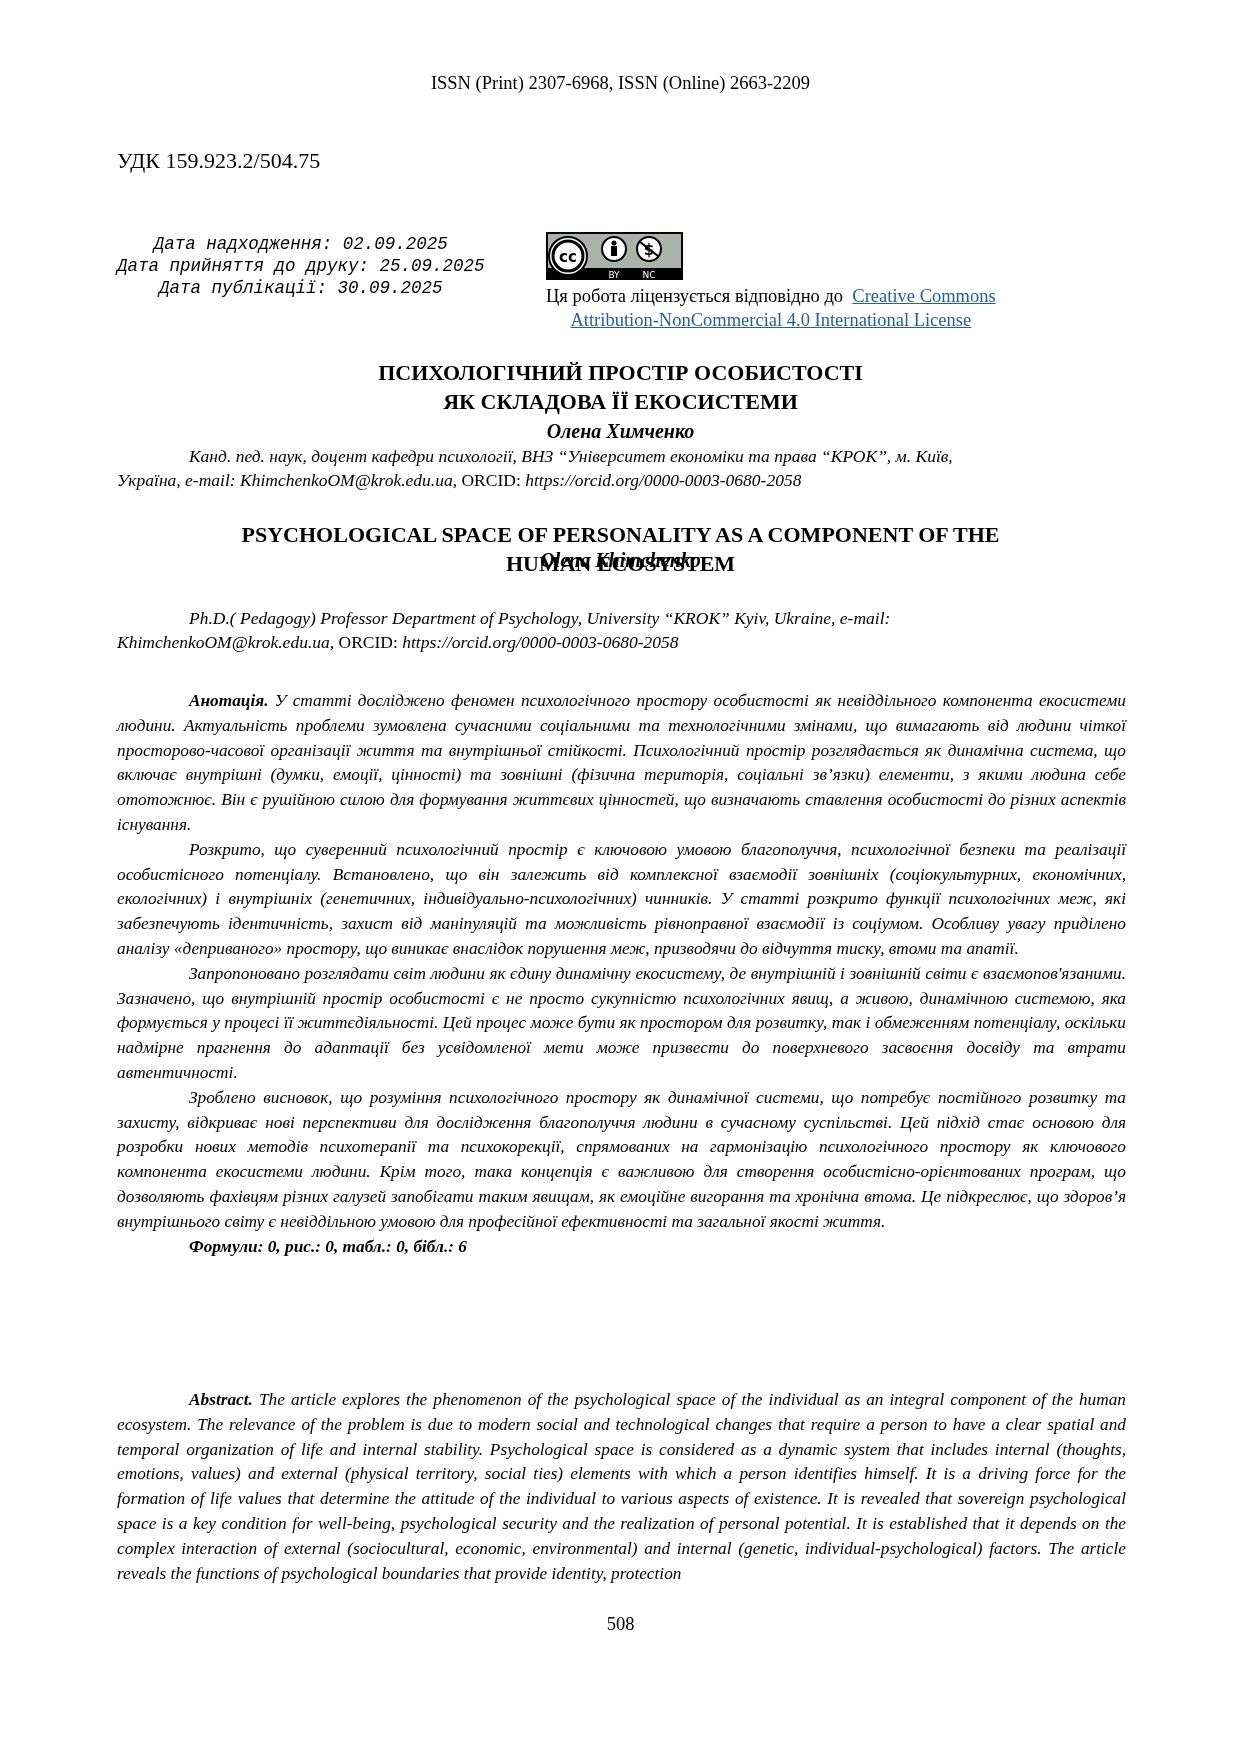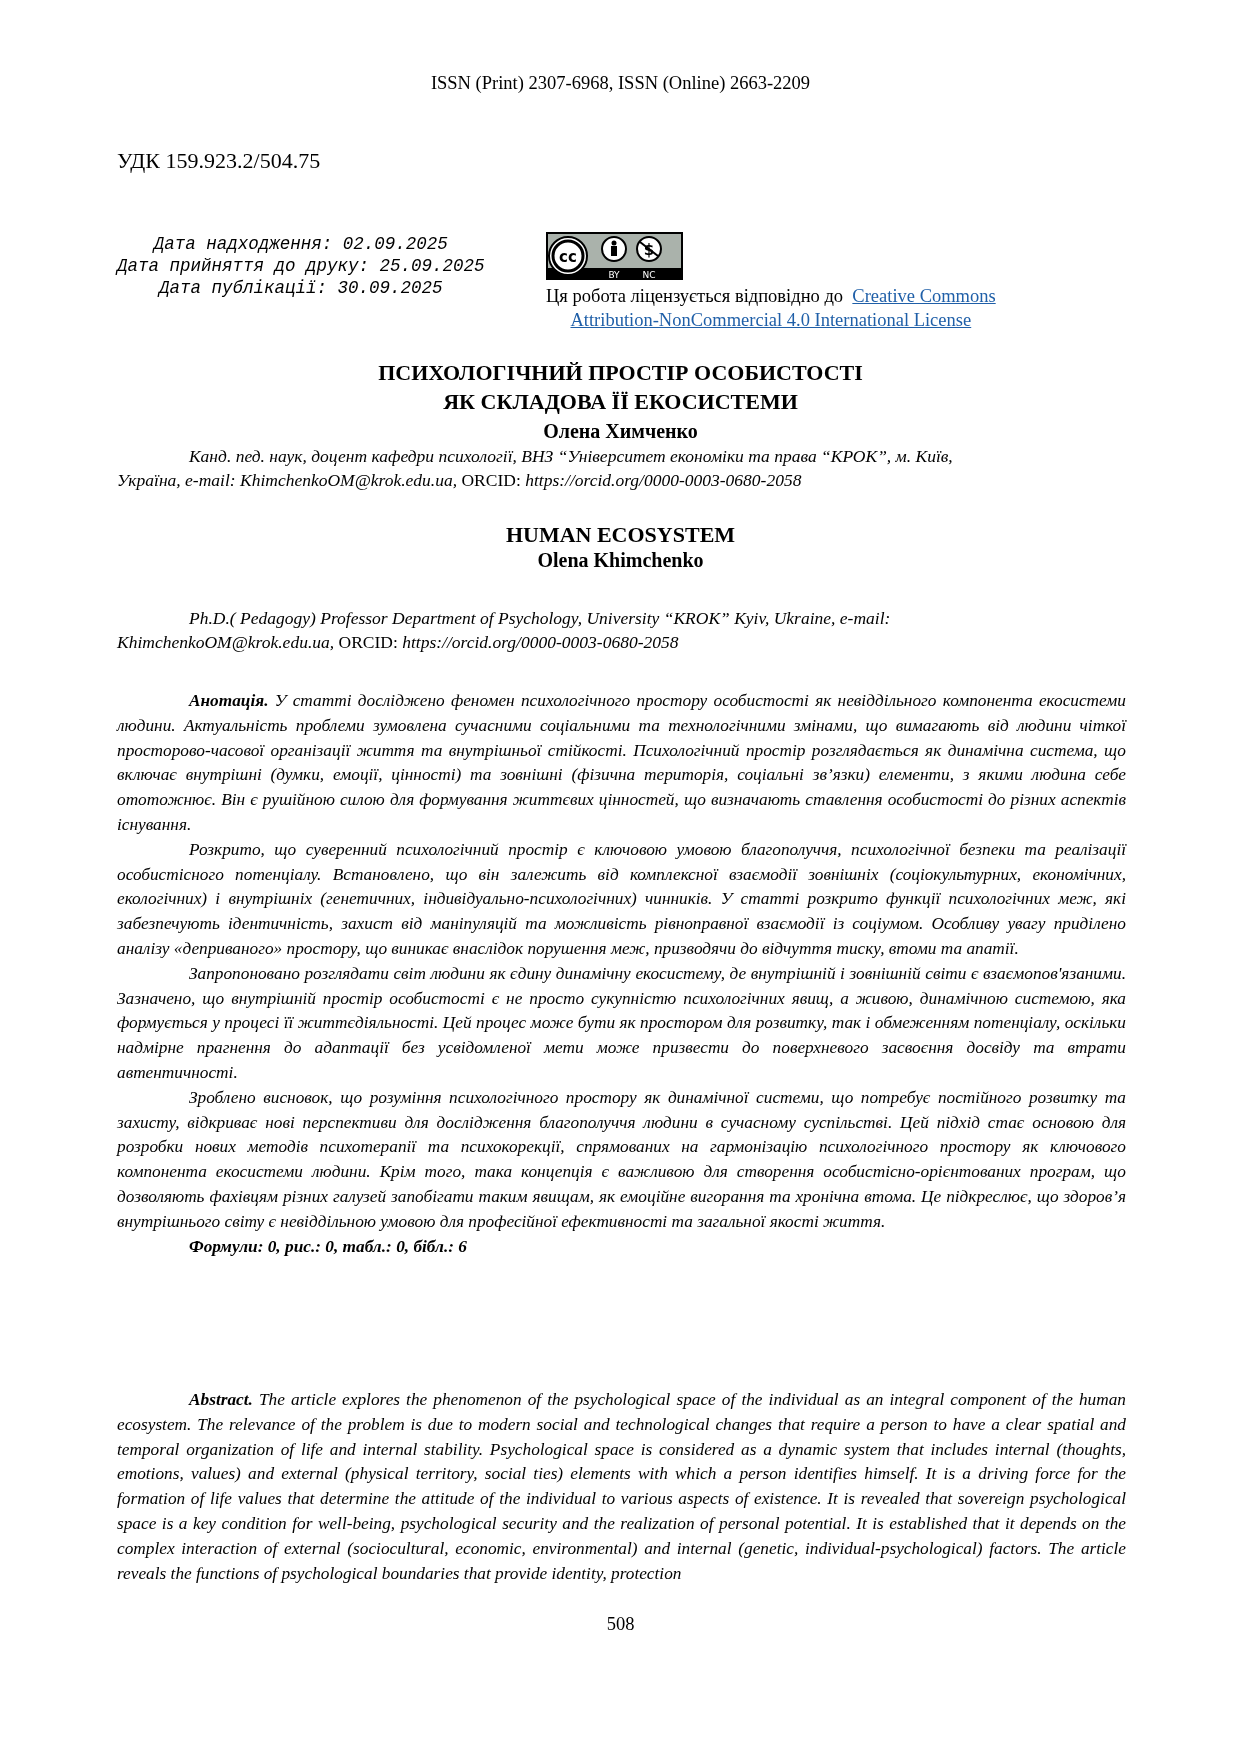--- a/index.html
+++ b/index.html
@@ -7,21 +7,21 @@
          font-family: "Liberation Serif", "DejaVu Serif", serif; color: #000; }
   .abs { position: absolute; text-align: center; }
   .header { left: 0; width: 1241px; text-align: center; font-size: 18.5px; line-height: 23px; }
   .udk { left: 117px; top: 146px; font-size: 22px; line-height: 30px; }
   .udk .doi { font-style: italic; }
   .dates { left: 117px; top: 233px; font-size: 17.5px; line-height: 22px; font-style: italic; font-family: Liberation Mono, monospace; }
   .cc { left: 546px; top: 232px; width: 137px; height: 48px; }
   .license { left: 546px; top: 284px; font-size: 18.5px; line-height: 24px; }
   .license a { color: #1f5fa8; text-decoration: underline; }
   .title { left: 0; width: 1241px; text-align: center; font-weight: bold; font-size: 22px; line-height: 29px; }
-  .author { left: 0; width: 1241px; text-align: center; font-weight: bold; font-size: 20px; line-height: 26px; }
+  .author { left: 0; width: 1241px; text-align: center; font-weight: bold; font-style: italic; font-size: 20px; line-height: 26px; }
   .affil { left: 117px; width: 1009px; font-size: 17.5px; line-height: 24px; text-align: justify; }
   .affil .i { font-style: italic; }
   .indent { text-indent: 72px; }
   .body-block { left: 117px; width: 1009px; font-size: 17.3px; line-height: 24.8px; font-style: italic; text-align: justify; }
   .body-block p { margin: 0; text-indent: 72px; }
   .body-block b { font-style: italic; }
   .page-num { left: 0; width: 1241px; text-align: center; top: 1614px; font-size: 18.5px; }
 </style>
 </head>
 <body>
@@ -67,20 +67,21 @@
   <div>ПСИХОЛОГІЧНИЙ ПРОСТІР ОСОБИСТОСТІ</div>
   <div>ЯК СКЛАДОВА ЇЇ ЕКОСИСТЕМИ</div>
 </div>
 <div class="abs author" style="top:418px;">Олена Химченко</div>
 <div class="abs affil" style="top:444px;">
   <div class="i indent">Канд. пед. наук, доцент кафедри психології, ВНЗ “Університет економіки та права “КРОК”, м. Київ,</div>
   <div><span class="i">Україна, e-mail: KhimchenkoOM@krok.edu.ua,</span><span> ORCID: </span><span class="i">https://orcid.org/0000-0003-0680-2058</span></div>
 </div>
 
 <div class="abs title" style="top:520px;">
+  <div>PSYCHOLOGICAL SPACE OF PERSONALITY AS A COMPONENT OF THE</div>
   <div>HUMAN ECOSYSTEM</div>
 </div>
 <div class="abs author" style="top:547px;">Olena Khimchenko</div>
 <div class="abs affil" style="top:606px;">
   <div class="i indent">Ph.D.( Pedagogy) Professor  Department  of  Psychology, University “KROK” Kyiv, Ukraine, e-mail:</div>
   <div><span class="i">KhimchenkoOM@krok.edu.ua,</span><span> ORCID: </span><span class="i">https://orcid.org/0000-0003-0680-2058</span></div>
 </div>
 
 <div class="abs body-block" style="top:689px;">
   <p><b>Анотація.</b><span> У статті досліджено феномен психологічного простору особистості як невіддільного компонента екосистеми людини. Актуальність проблеми зумовлена сучасними соціальними та технологічними змінами, що вимагають від людини чіткої просторово-часової організації життя та внутрішньої стійкості. Психологічний простір розглядається як динамічна система, що включає внутрішні (думки, емоції, цінності) та зовнішні (фізична територія, соціальні зв’язки) елементи, з якими людина себе ототожнює. Він є рушійною силою для формування життєвих цінностей, що визначають ставлення особистості до різних аспектів існування.</span></p>

